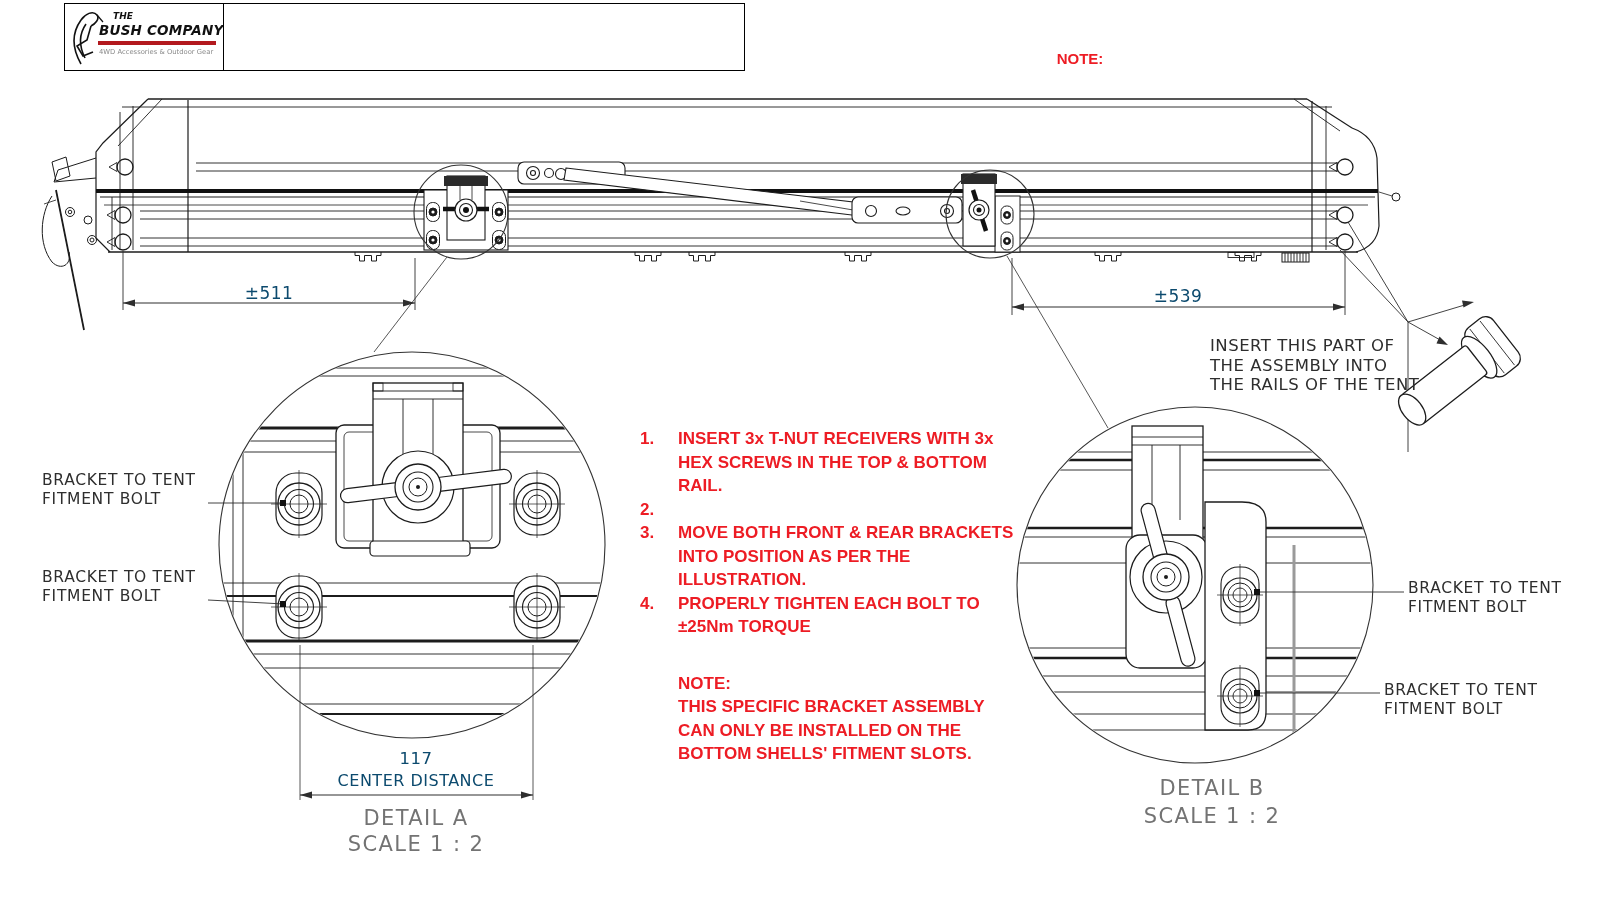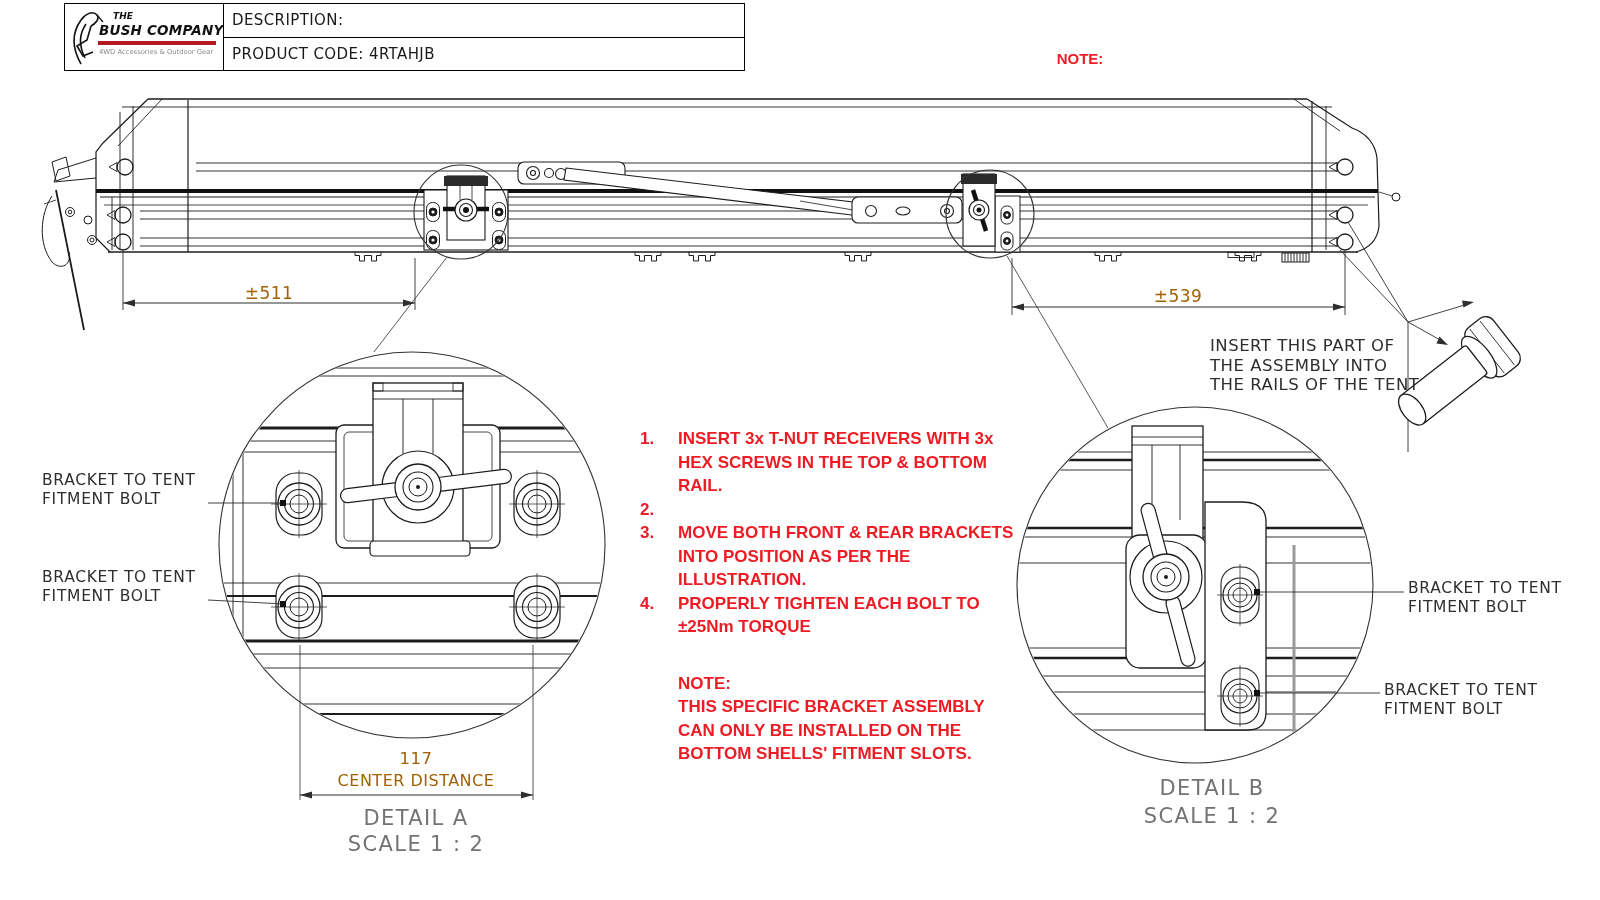--- a/index.html
+++ b/index.html
@@ -26,21 +26,21 @@
 
   
   .instr{left:640px;top:395px;width:382px;font-size:17px;line-height:23.5px;}
   .instr .item{display:flex;}
   .instr .num{width:38px;flex:0 0 38px;}
   .instr .txt{flex:1;max-width:336px;}
   .instr .note{margin-top:33px;margin-left:38px;max-width:330px;}
 
   
   .lbl{font-size:15.5px;line-height:18.5px;letter-spacing:.7px;color:#2e2e2e;white-space:nowrap;}
-  .dim{font-size:17px;letter-spacing:.5px;color:#a16207;text-align:center;}
+  .dim{font-size:17px;letter-spacing:.5px;color:#0c4a6e;text-align:center;}
   .dtitle{font-size:21px;letter-spacing:1.4px;color:#737373;text-align:center;white-space:nowrap;}
   .insert{font-size:16.5px;line-height:19.5px;letter-spacing:.5px;color:#2e2e2e;white-space:nowrap;}
 </style>
 </head>
 <body>
 
 <div class="canvas">
 
   <svg class="abs" style="left:0;top:0;" width="1600" height="900" viewBox="0 0 1600 900">
     <defs>
@@ -373,24 +373,20 @@
           <path d="M18,52 C12,40 12,28 19,18"></path>
           <path d="M24,20 L20,34 L10,40 L16,50 L26,46"></path>
           <path d="M30,9 L36,16" stroke-width="1.2"></path>
         </g>
       </svg>
       <div class="logo-the">THE</div>
       <div class="logo-name">BUSH COMPANY</div>
       <div class="logo-bar"></div>
       <div class="logo-tag">4WD Accessories &amp; Outdoor Gear</div>
     </div>
-    <div class="rows">
-      <div class="row">DESCRIPTION:</div>
-      <div class="row">PRODUCT CODE: 4RTAHJB</div>
-    </div>
   </div>
 
   <div class="abs red topnote">
     <div>NOTE:</div>
   </div>
 
   <div class="abs dim" style="left:229px;top:283px;width:80px;">±511</div>
   <div class="abs dim" style="left:1138px;top:286px;width:80px;">±539</div>
 
   <div class="abs lbl" style="left:42px;top:471px;">

